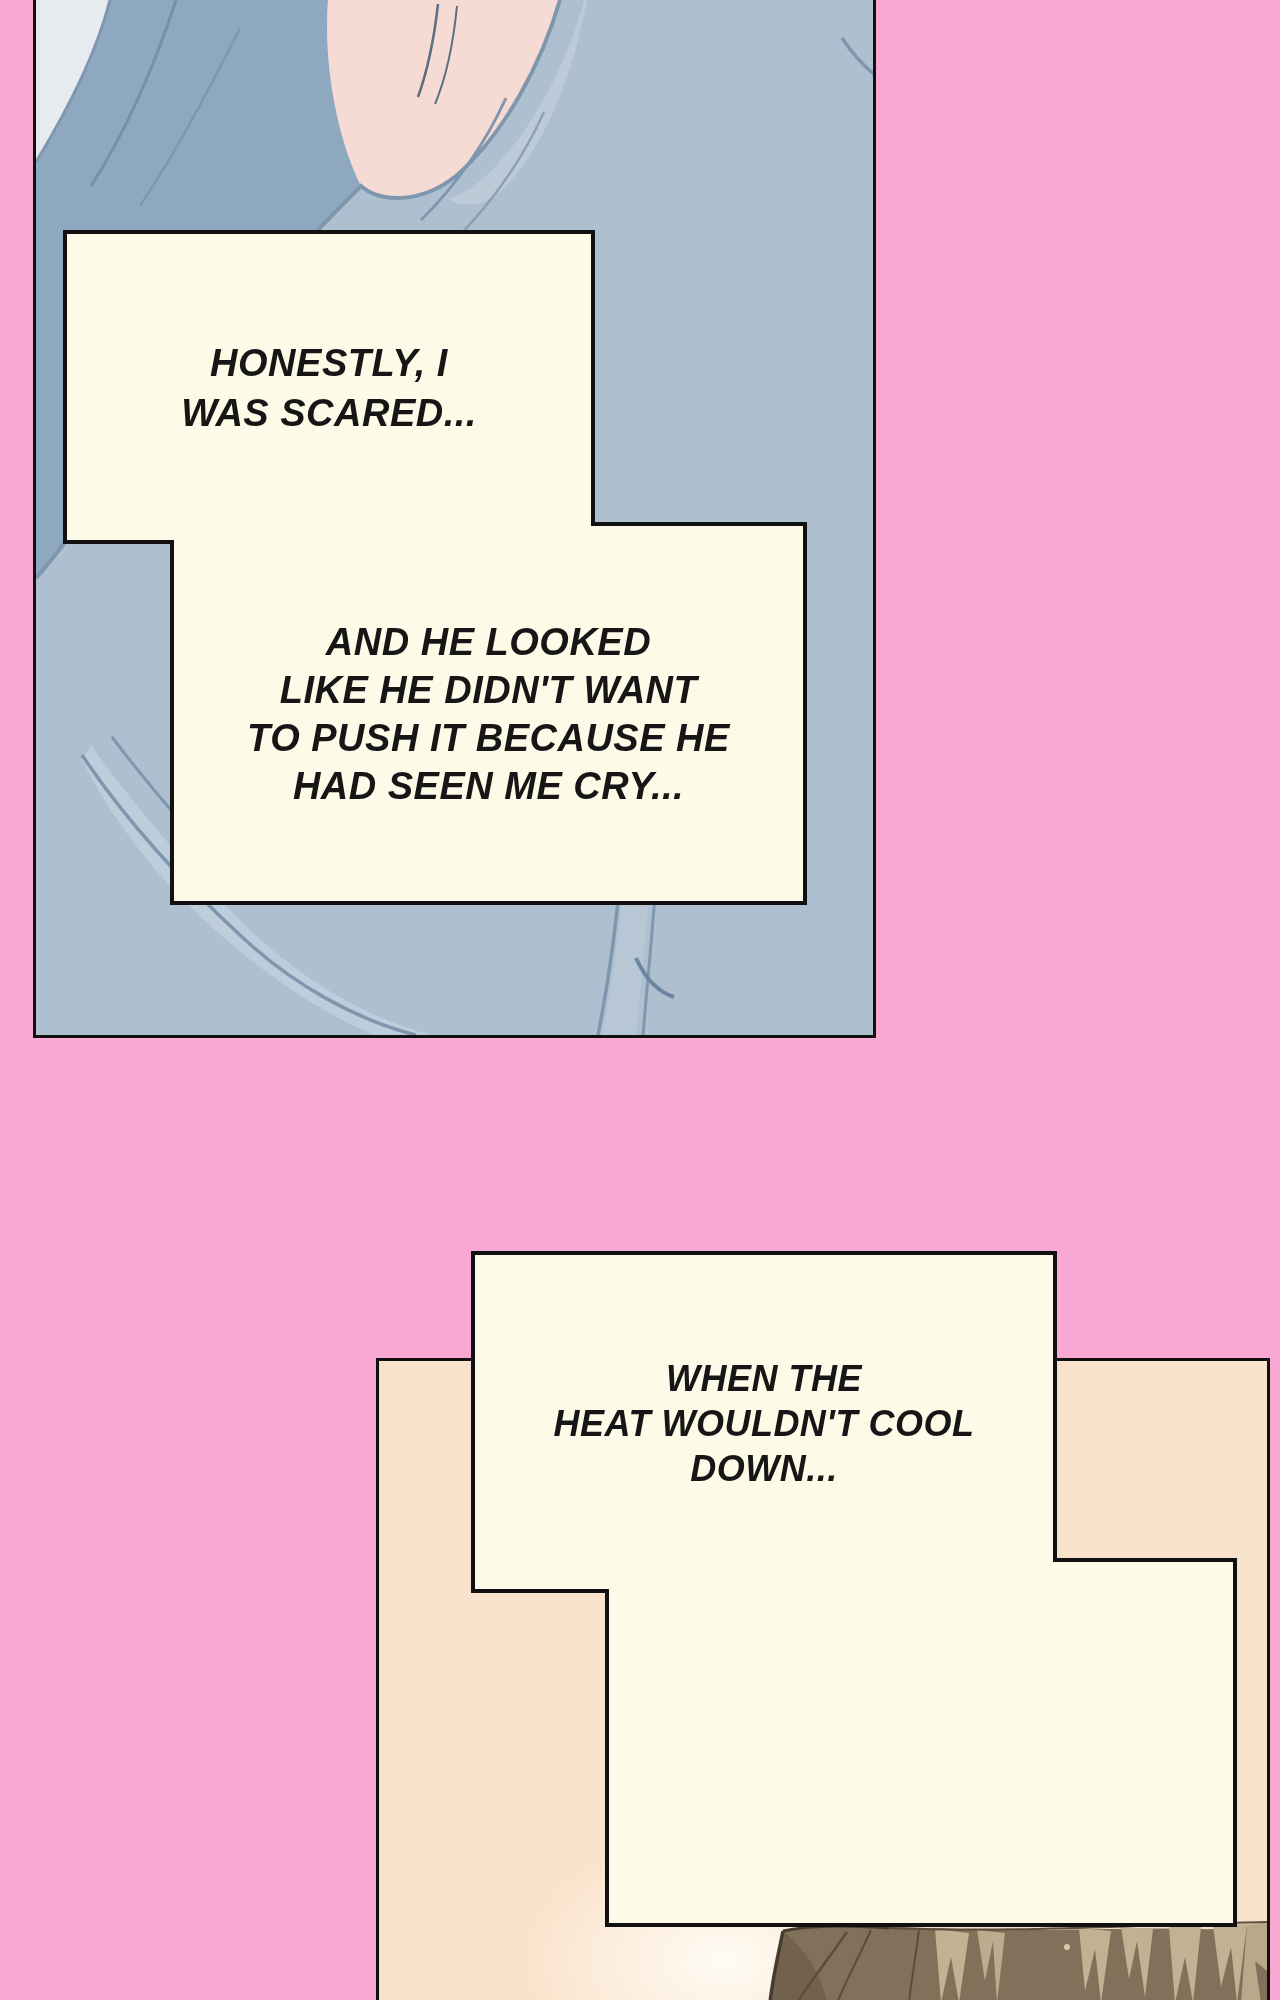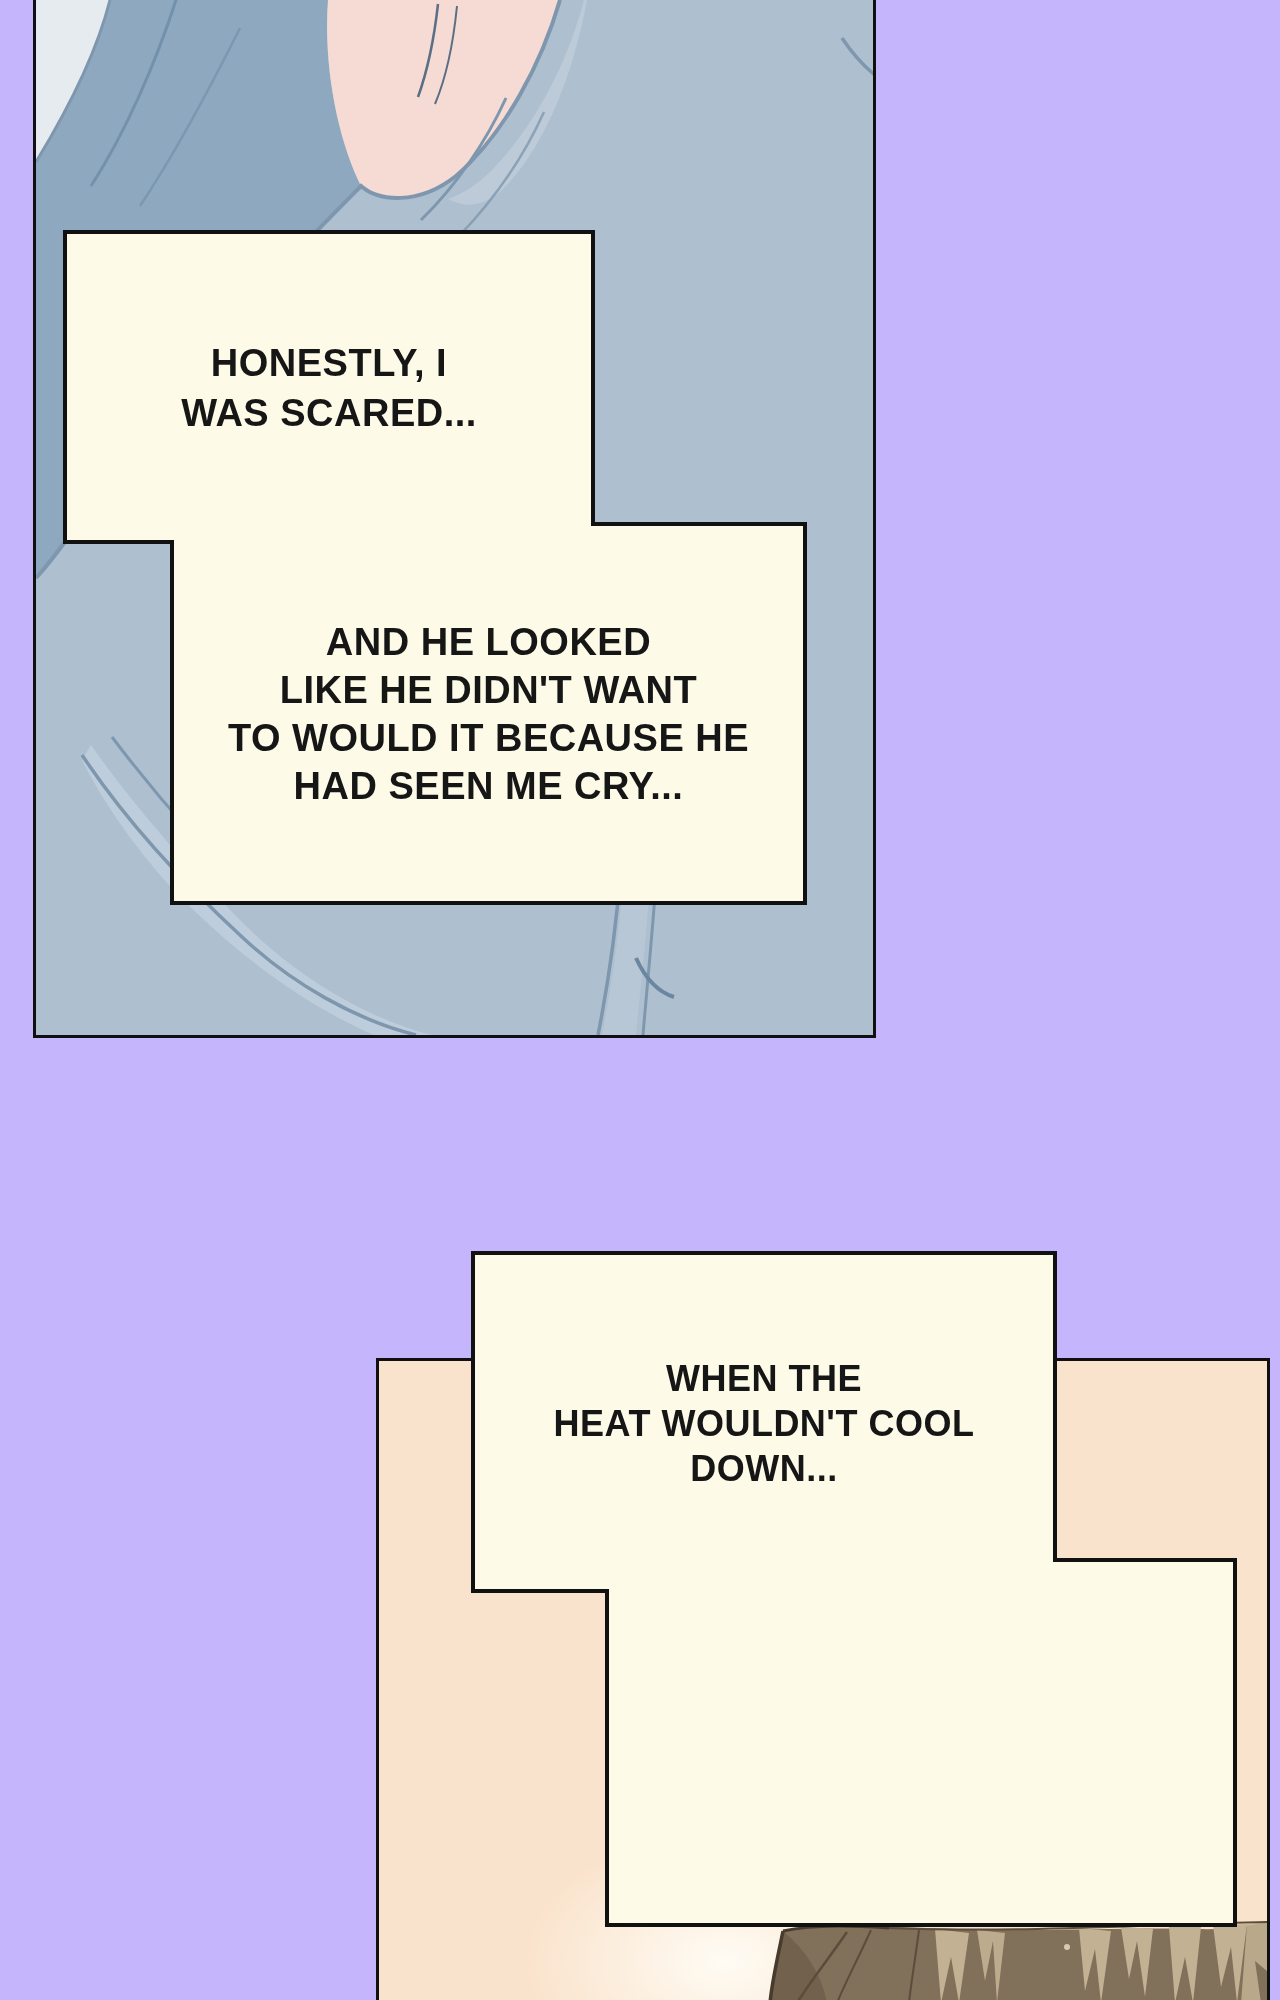--- a/index.html
+++ b/index.html
@@ -1,18 +1,18 @@
 <!DOCTYPE html>
 <html><head>
 <meta charset="utf-8">
 <style>
   html,body{margin:0;padding:0;background:#ffffff;}
   #page{
     position:relative;width:1280px;height:2000px;overflow:hidden;
-    background:#c4b5fd;font-family:"Liberation Sans",sans-serif;
+    background:#f9a8d4;font-family:"Liberation Sans",sans-serif;font-style:italic;
   }
   .panel{position:absolute;box-sizing:border-box;}
   #panel-1{
     left:33px;top:0;width:843px;height:1038px;
     border:3px solid #101010;border-top:none;
     background:#aec0d0;overflow:hidden;
   }
   #panel-2{
     left:376px;top:1358px;width:894px;height:642px;
     border:3px solid #101010;border-bottom:none;
@@ -116,21 +116,21 @@
     </svg>
   </div>
 
   <svg id="caption-box-1" class="caption-svg" width="748" height="679" viewBox="0 0 748 679" xmlns="http://www.w3.org/2000/svg">
     <path d="M4 4 H532 V296 H744 V675 H111 V314 H4 Z" fill="#fdfbe7" stroke="#111111" stroke-width="4" stroke-linejoin="miter"></path>
   </svg>
   <div id="caption-text-1a" class="caption-text">HONESTLY, I
 WAS SCARED...</div>
   <div id="caption-text-1b" class="caption-text">AND HE LOOKED
 LIKE HE DIDN'T WANT
-TO WOULD IT BECAUSE HE
+TO PUSH IT BECAUSE HE
 HAD SEEN ME CRY...</div>
 
   <svg id="caption-box-2" class="caption-svg" width="770" height="680" viewBox="0 0 770 680" xmlns="http://www.w3.org/2000/svg">
     <path d="M4 4 H586 V311 H766 V676 H138 V342 H4 Z" fill="#fdfbe7" stroke="#111111" stroke-width="4" stroke-linejoin="miter"></path>
   </svg>
   <div id="caption-text-2a" class="caption-text">WHEN THE
 HEAT WOULDN'T COOL
 DOWN...</div>
 
 </div>

